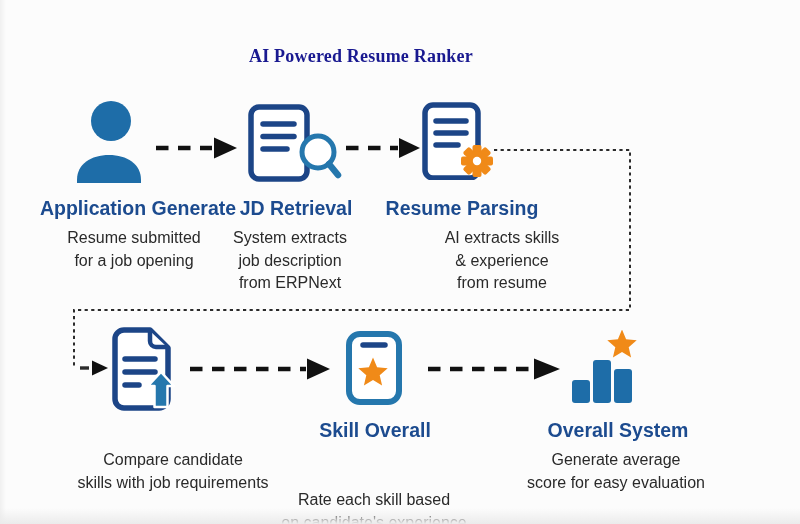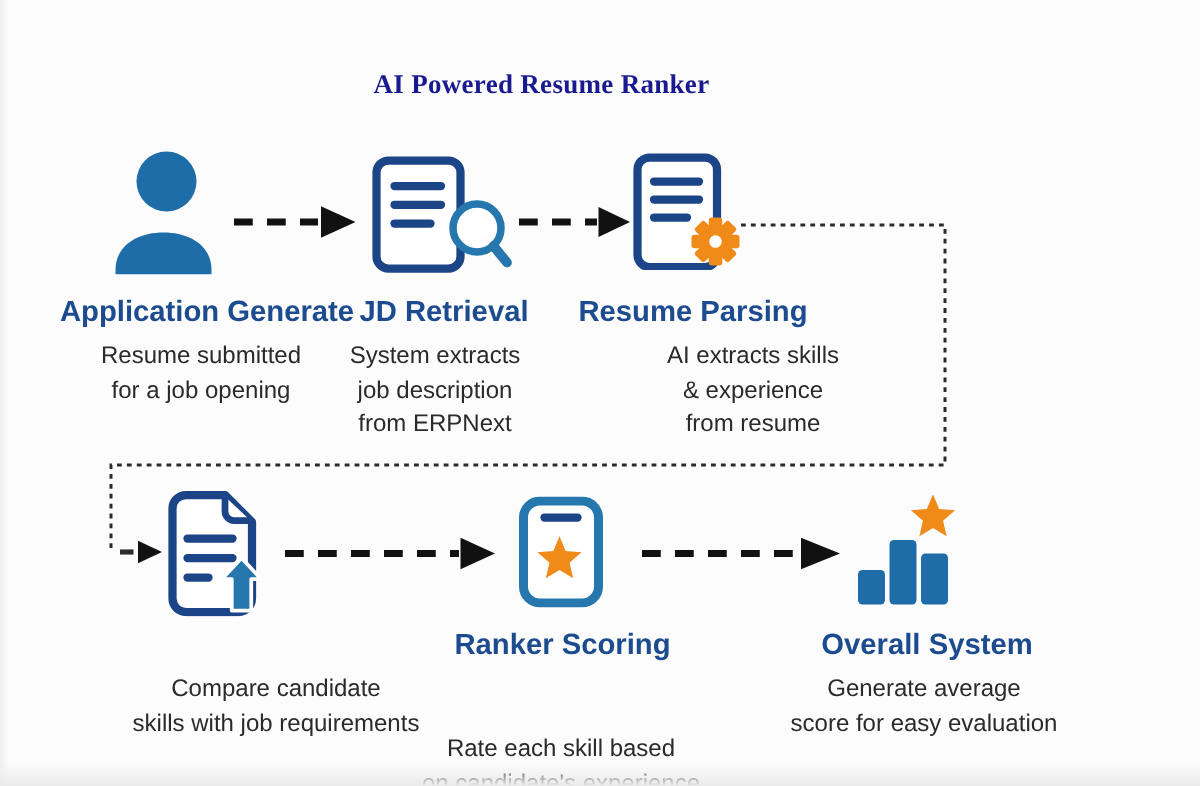--- a/index.html
+++ b/index.html
@@ -118,33 +118,33 @@
       <path class="doc" d="M13 3 h26 l18 18 v51 a9 9 0 0 1 -9 9 h-35 a9 9 0 0 1 -9 -9 v-60 a9 9 0 0 1 9 -9 z"></path>
       <path class="fold" d="M39 4 v10 a6 6 0 0 0 6 6 h11"></path>
       <line class="dline" x1="14" y1="32" x2="44" y2="32"></line>
       <line class="dline" x1="14" y1="45" x2="44" y2="45"></line>
       <line class="dline" x1="14" y1="58" x2="28" y2="58"></line>
       <g transform="translate(50,58)">
         <path class="uparrow" d="M0 -13 L13 1 H6.5 V22 H-6.5 V1 H-13 Z"></path>
       </g>
     </svg>
   </div>
-  <div class="desc" style="left:184px;top:449px;">Compare candidate
+  <div class="desc" style="left:173px;top:449px;">Compare candidate
 skills with job requirements</div>
 
   <div class="icon" style="left:346px;top:331px;">
     <svg width="58" height="74" viewBox="0 0 58 74">
       <rect class="badge" x="3" y="3" width="50" height="68" rx="11"></rect>
       <line class="dline" x1="17" y1="14" x2="39" y2="14"></line>
       <g transform="translate(27,42)">
         <path class="orange" d="M0 -15.5 L4.1 -5.7 L14.7 -4.8 L6.7 2.2 L9.1 12.5 L0 7 L-9.1 12.5 L-6.7 2.2 L-14.7 -4.8 L-4.1 -5.7 Z"></path>
       </g>
     </svg>
   </div>
-  <div class="label" style="left:375px;top:419px;">Ranker Scoring</div>
+  <div class="label" style="left:375px;top:419px;">Skill Overall</div>
   <div class="desc" style="left:374px;top:449px;margin-top:40px;">Rate each skill based
 on candidate's experience</div>
 
   <div class="icon" style="left:570px;top:330px;">
     <svg width="68" height="74" viewBox="0 0 68 74">
       <g transform="translate(52,15)">
         <path class="orange" d="M0 -15.5 L4.1 -5.7 L14.7 -4.8 L6.7 2.2 L9.1 12.5 L0 7 L-9.1 12.5 L-6.7 2.2 L-14.7 -4.8 L-4.1 -5.7 Z"></path>
       </g>
       <rect class="bar" x="2" y="50" width="18" height="23" rx="3"></rect>
       <rect class="bar" x="23" y="30" width="18" height="43" rx="3"></rect>

